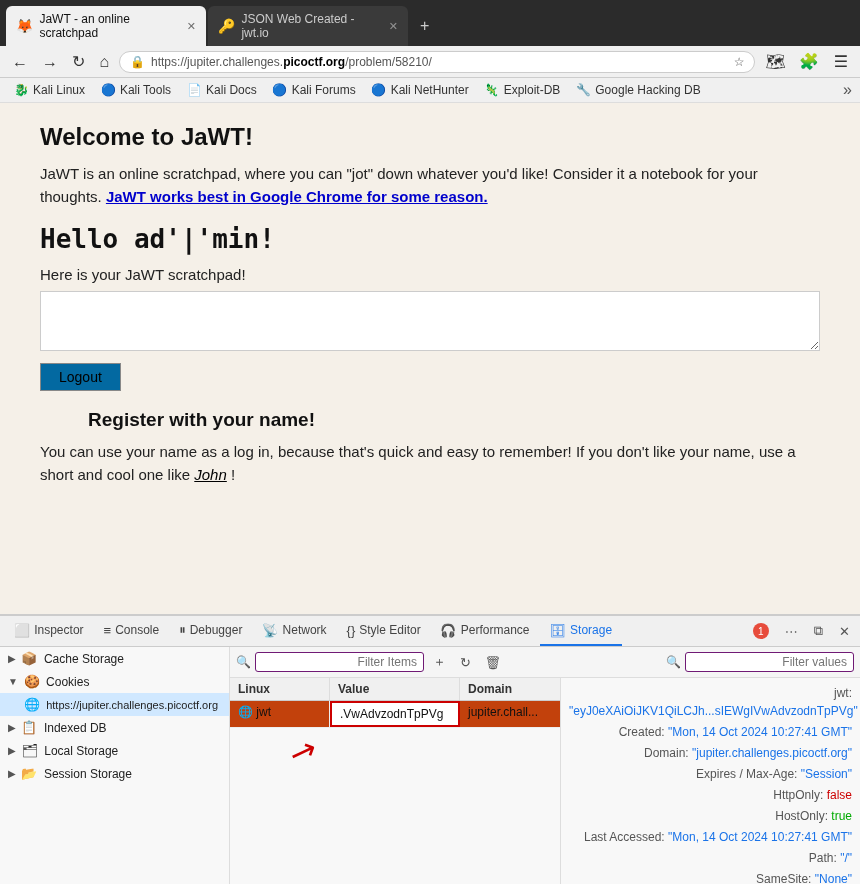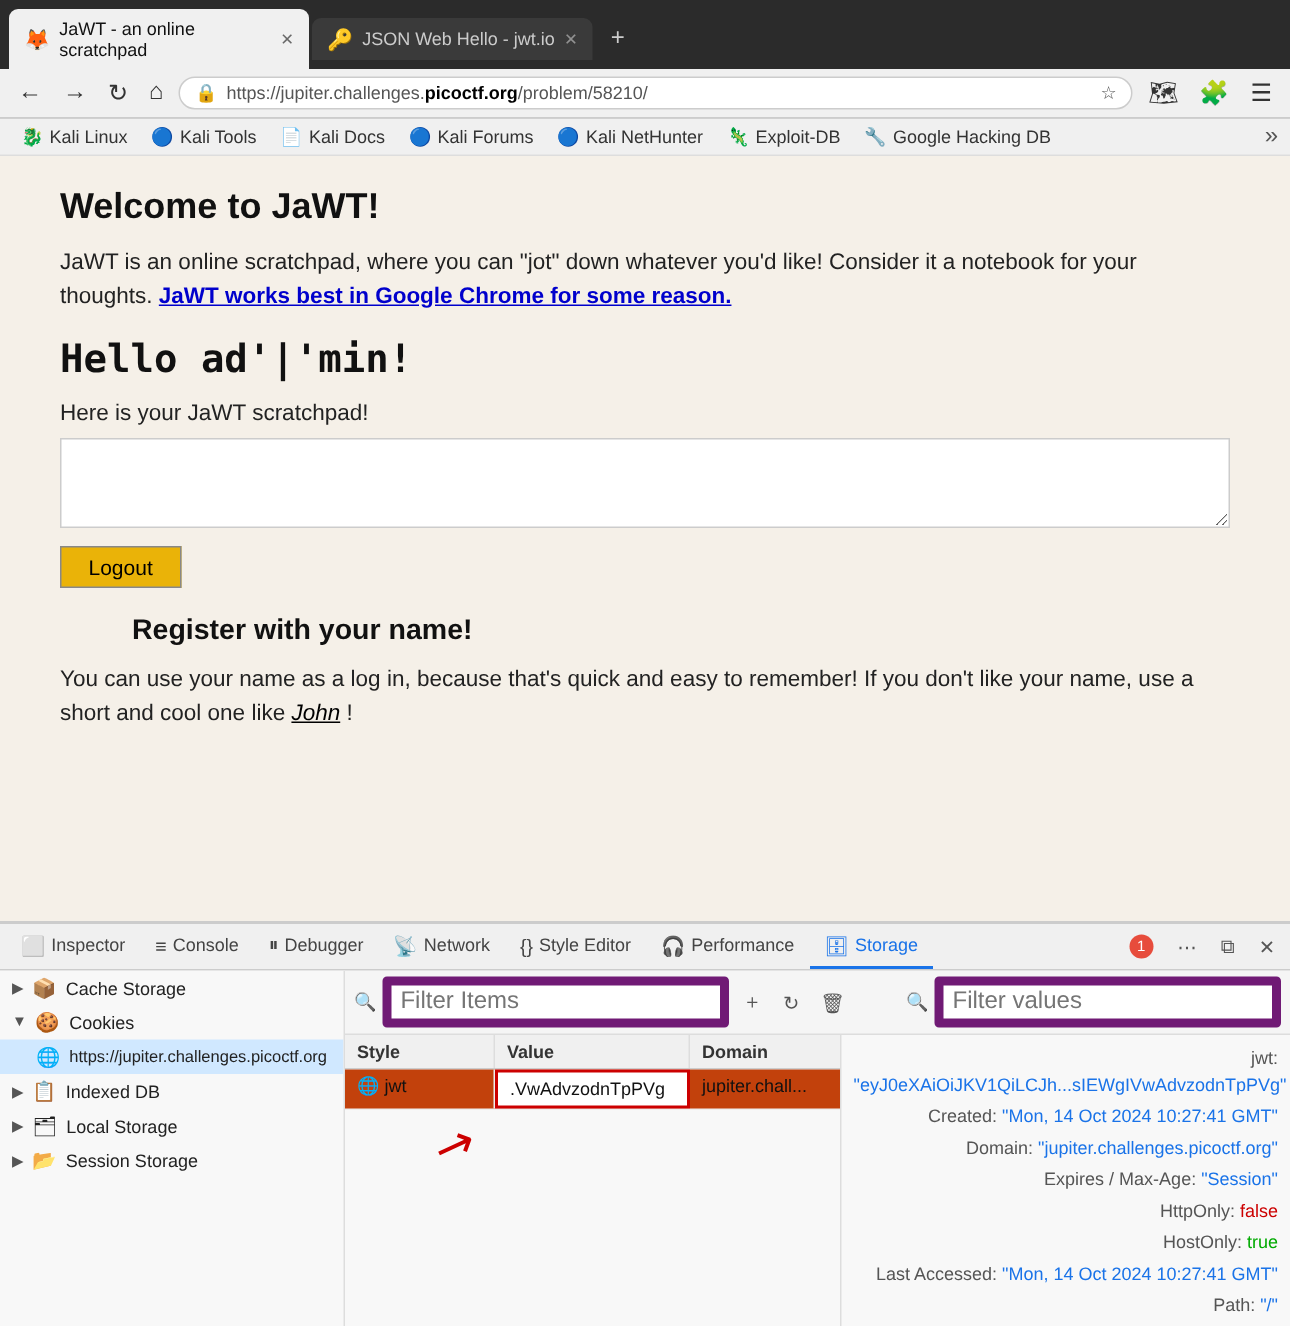--- a/index.html
+++ b/index.html
@@ -33,21 +33,21 @@
     .bm-more { margin-left: auto; font-size: 16px; color: #555; cursor: pointer; }
 
     
     .page-content { background: #f5f0e8; flex: 1; overflow-y: auto; padding: 20px 40px; }
     .page-title { font-size: 24px; font-weight: bold; color: #111; margin-bottom: 12px; }
     .page-intro { font-size: 15px; color: #222; line-height: 1.5; margin-bottom: 16px; }
     .page-intro a { color: #0000cc; font-weight: bold; }
     .page-hello { font-size: 26px; font-weight: bold; color: #111; margin-bottom: 12px; font-family: monospace; }
     .page-scratchpad-label { font-size: 15px; color: #222; margin-bottom: 8px; }
     .scratchpad-area { width: 100%; height: 60px; border: 1px solid #ccc; background: #fff; resize: both; display: block; margin-bottom: 12px; padding: 4px; font-size: 14px; }
-    .logout-btn { border: 1px solid #888; background: #eab308; padding: 5px 18px; font-size: 14px; cursor: pointer; display: block; margin-bottom: 18px; }
+    .logout-btn { border: 1px solid #888; background: #0369a1; padding: 5px 18px; font-size: 14px; cursor: pointer; display: block; margin-bottom: 18px; }
     .register-title { font-size: 19px; font-weight: bold; color: #111; margin-bottom: 10px; margin-left: 48px; }
     .register-text { font-size: 15px; color: #222; line-height: 1.5; }
     .register-text a { color: #000; font-style: italic; }
 
     
     .devtools { background: #f8f8f8; border-top: 2px solid #ccc; flex-shrink: 0; height: 270px; display: flex; flex-direction: column; }
     .devtools-tabs { display: flex; align-items: center; background: #f0f0f0; border-bottom: 1px solid #ccc; padding: 0 4px; gap: 0; flex-shrink: 0; }
     .devtools-tab { display: flex; align-items: center; gap: 4px; padding: 6px 10px; font-size: 12px; color: #444; cursor: pointer; border-bottom: 2px solid transparent; white-space: nowrap; }
     .devtools-tab.active { border-bottom: 2px solid #1a73e8; color: #1a73e8; }
     .devtools-tab-icon { font-size: 13px; }
@@ -63,21 +63,21 @@
     .sidebar-item.active { background: #d0e8ff; }
     .sidebar-toggle { font-size: 10px; color: #555; }
     .sidebar-icon { font-size: 13px; }
     .sidebar-subitem { padding-left: 24px; }
     .sidebar-item .item-label { flex: 1; }
 
     
     .devtools-main { flex: 1; display: flex; flex-direction: column; overflow: hidden; }
     .devtools-toolbar { display: flex; align-items: center; gap: 4px; padding: 4px 6px; border-bottom: 1px solid #ddd; background: #f5f5f5; }
     .toolbar-btn { background: none; border: none; font-size: 13px; cursor: pointer; color: #555; padding: 2px 5px; }
-    .filter-input { border: 6px solid #701a75; padding: 2px 6px; font-size: 16px; flex: 1; border-radius: 3px; }
+    .filter-input { border: 1px solid #701a75; padding: 2px 6px; font-size: 12px; flex: 1; border-radius: 3px; text-align: right; }
     .filter-icon { font-size: 12px; color: #888; }
 
     .devtools-table-area { display: flex; flex: 1; overflow: hidden; }
     .devtools-table { flex: 1; overflow-y: auto; }
     .table-header { display: flex; background: #f0f0f0; border-bottom: 1px solid #ccc; font-size: 12px; font-weight: bold; color: #333; }
     .table-header .th { padding: 4px 8px; border-right: 1px solid #ddd; flex-shrink: 0; }
     .th-name { width: 100px; }
     .th-value { width: 130px; }
     .th-domain { width: 110px; }
     .table-row { display: flex; font-size: 12px; color: #111; border-bottom: 1px solid #eee; cursor: pointer; }
@@ -99,21 +99,21 @@
 <div class="browser-chrome">
 
   <div class="tab-bar">
     <div class="tab active">
       <span class="favicon">🦊</span>
       <span>JaWT - an online scratchpad</span>
       <span class="close">✕</span>
     </div>
     <div class="tab">
       <span class="favicon">🔑</span>
-      <span>JSON Web Hello - jwt.io</span>
+      <span>JSON Web Created - jwt.io</span>
       <span class="close">✕</span>
     </div>
     <span class="tab-new">+</span>
     <div class="tab-bar-right">
       <button class="win-btn win-min"></button>
       <button class="win-btn win-max"></button>
       <button class="win-btn win-close"></button>
     </div>
   </div>
 
@@ -276,21 +276,21 @@
         <button class="toolbar-btn">🗑</button>
         <span style="flex:1;"></span>
         <span class="filter-icon">🔍</span>
         <input class="filter-input" placeholder="Filter values" style="">
       </div>
 
       <div class="devtools-table-area">
         <div class="devtools-table">
 
           <div class="table-header">
-            <div class="th th-name">Style</div>
+            <div class="th th-name">Linux</div>
             <div class="th th-value">Value</div>
             <div class="th th-domain">Domain</div>
 
           </div>
 
           <div style="position:relative;">
             <div class="table-row selected">
               <div class="td td-name">
                 <span>🌐</span>
                 <span>jwt</span>

